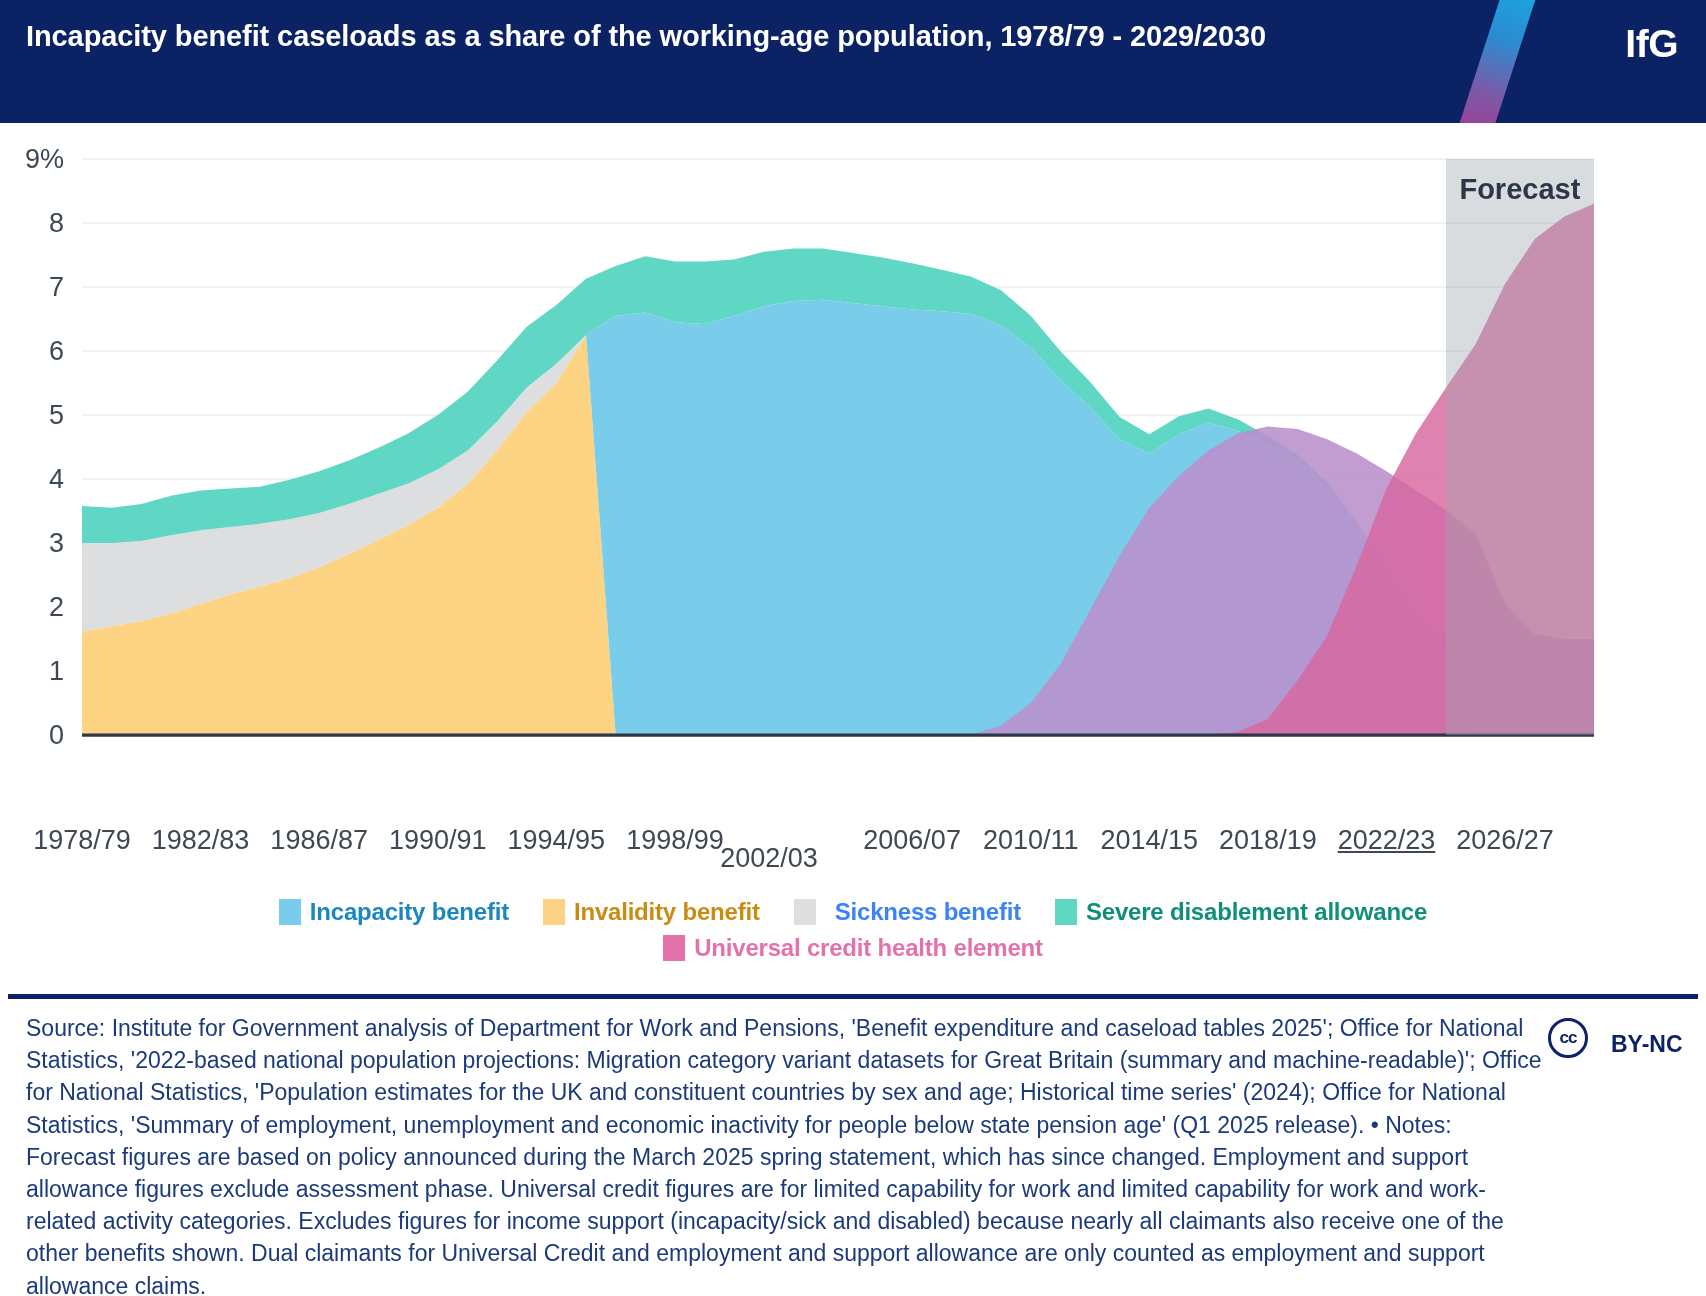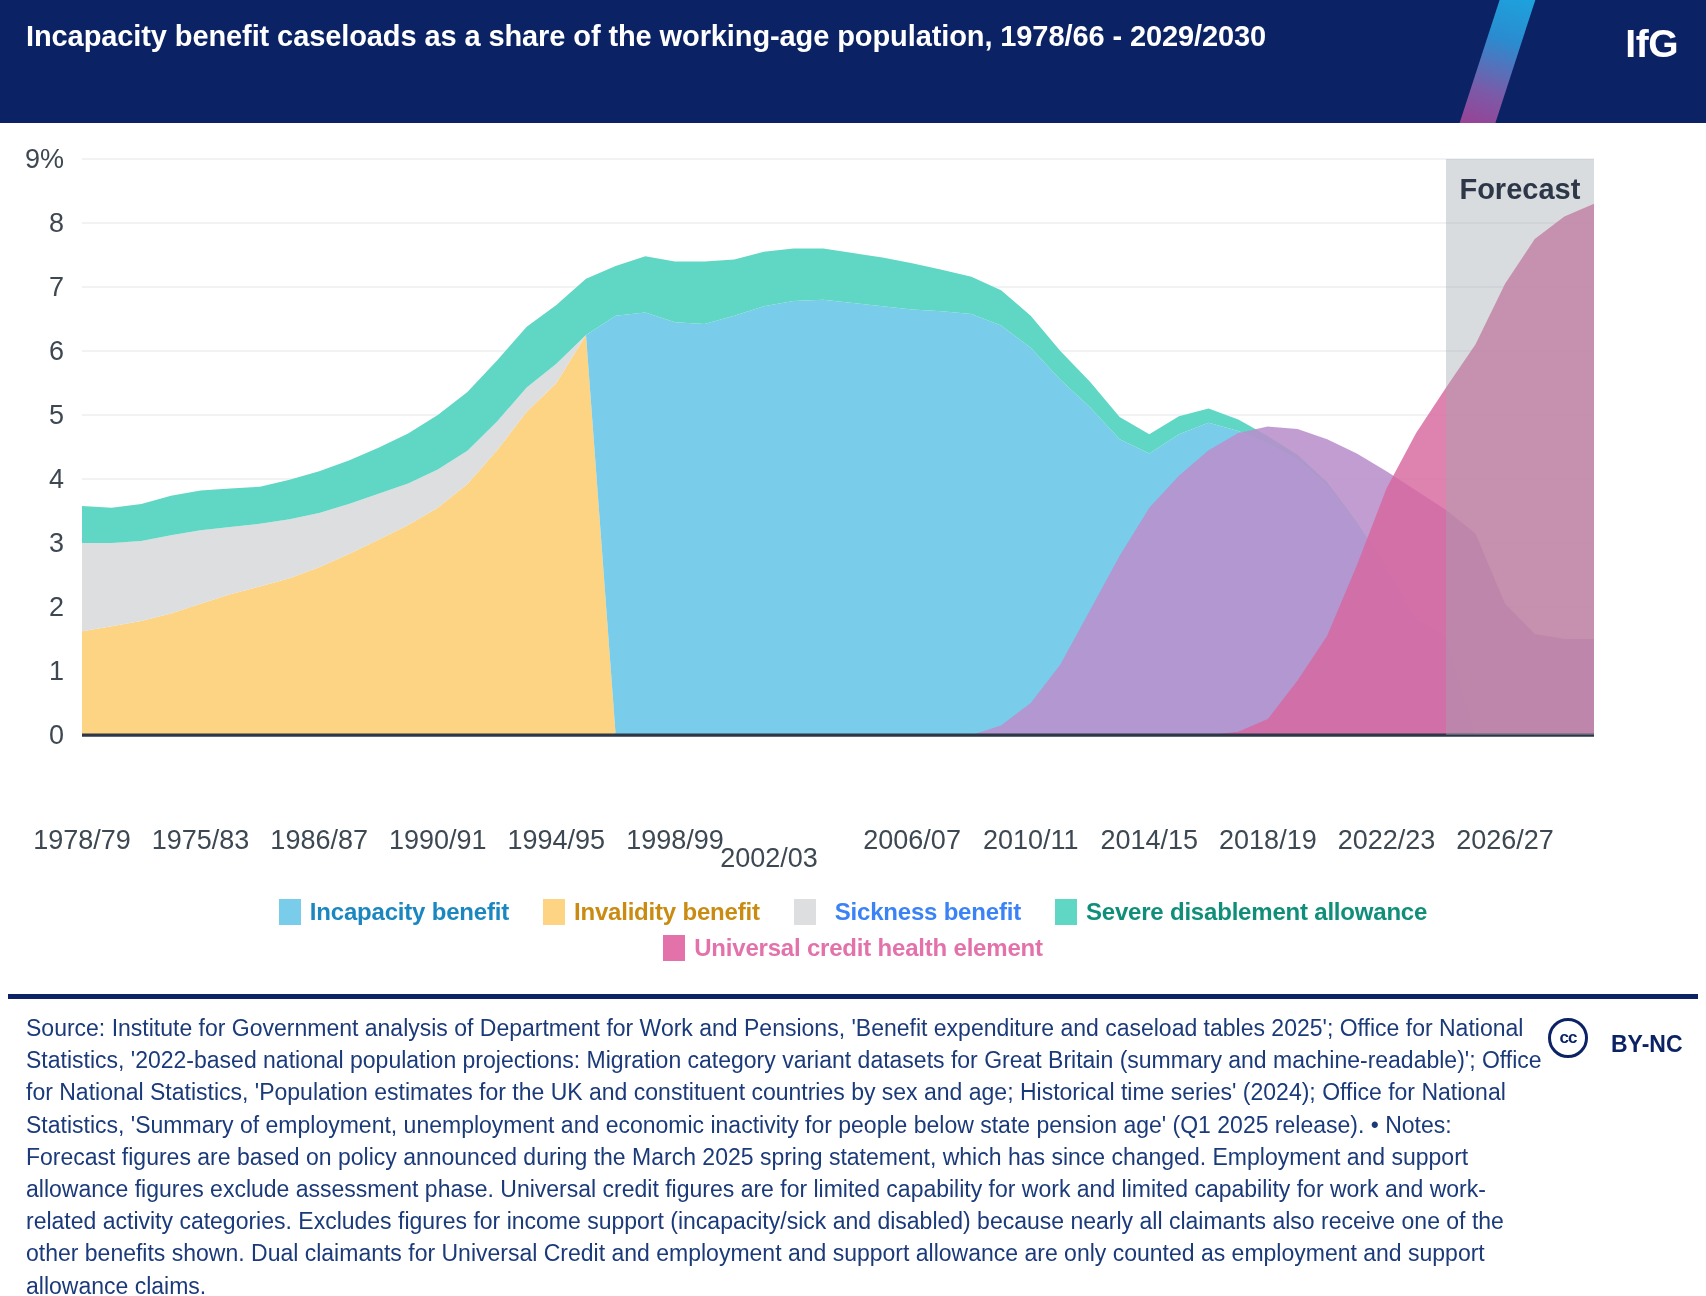--- a/index.html
+++ b/index.html
@@ -110,21 +110,21 @@
     box-sizing:border-box;
   }
   .cc-text{color:#0b2265;font-size:23px;font-weight:bold;letter-spacing:0px;}
 </style>
 </head>
 <body>
 
 <div class="page">
 
   <div class="header">
-    <div class="header-title">Incapacity benefit caseloads as a share of the working-age population, 1978/66 - 2029/2030</div>
+    <div class="header-title">Incapacity benefit caseloads as a share of the working-age population, 1978/79 - 2029/2030</div>
     <div class="logo-stripe"></div>
     <div class="logo-text">IfG</div>
   </div>
 
   <div class="chart-area">
     <div class="ylabels">
         <div class="ylabel" style="top: 612px;">0</div>
         <div class="ylabel" style="top: 548px;">1</div>
         <div class="ylabel" style="top: 484px;">2</div>
         <div class="ylabel" style="top: 420px;">3</div>
@@ -153,31 +153,31 @@
           <path d="M 0.00 346.88 L 29.65 348.80 L 59.29 344.96 L 88.94 336.64 L 118.59 331.52 L 148.24 329.60 L 177.88 327.68 L 207.53 320.64 L 237.18 312.32 L 266.82 301.44 L 296.47 288.64 L 326.12 274.56 L 355.76 256.00 L 385.41 232.96 L 415.06 201.60 L 444.71 167.68 L 474.35 145.92 L 504.00 119.68 L 533.65 106.88 L 563.29 97.28 L 592.94 102.40 L 622.59 102.40 L 652.24 100.48 L 681.88 92.80 L 711.53 89.60 L 741.18 89.60 L 770.82 94.08 L 800.47 98.56 L 830.12 104.32 L 859.76 110.72 L 889.41 117.76 L 919.06 131.20 L 948.71 156.80 L 978.35 192.00 L 1008.00 222.72 L 1037.65 257.92 L 1067.29 275.20 L 1096.94 257.28 L 1126.59 249.60 L 1156.24 260.48 L 1185.88 277.12 L 1215.53 295.68 L 1245.18 323.20 L 1274.82 362.88 L 1304.47 408.32 L 1334.12 460.16 L 1363.76 476.80 L 1393.41 576.00 L 1423.06 576.00 L 1452.71 576.00 L 1482.35 576.00 L 1512.00 576.00 L 1512.00 576.00 L 1482.35 576.00 L 1452.71 576.00 L 1423.06 576.00 L 1393.41 576.00 L 1363.76 476.80 L 1334.12 460.80 L 1304.47 409.60 L 1274.82 364.80 L 1245.18 326.40 L 1215.53 300.80 L 1185.88 284.80 L 1156.24 272.00 L 1126.59 263.68 L 1096.94 275.20 L 1067.29 294.40 L 1037.65 280.32 L 1008.00 248.32 L 978.35 220.80 L 948.71 188.80 L 919.06 166.40 L 889.41 154.88 L 859.76 152.32 L 830.12 150.40 L 800.47 147.20 L 770.82 144.00 L 741.18 140.80 L 711.53 142.08 L 681.88 147.20 L 652.24 156.80 L 622.59 165.12 L 592.94 163.20 L 563.29 153.60 L 533.65 156.80 L 504.00 176.00 L 474.35 204.80 L 444.71 228.48 L 415.06 262.40 L 385.41 291.84 L 355.76 310.40 L 326.12 324.48 L 296.47 334.72 L 266.82 344.96 L 237.18 353.92 L 207.53 360.32 L 177.88 364.80 L 148.24 368.00 L 118.59 371.20 L 88.94 376.32 L 59.29 382.08 L 29.65 384.00 L 0.00 384.00 Z" fill="#5fd7c4"></path>
           <path d="M 0.00 576.00 L 29.65 576.00 L 59.29 576.00 L 88.94 576.00 L 118.59 576.00 L 148.24 576.00 L 177.88 576.00 L 207.53 576.00 L 237.18 576.00 L 266.82 576.00 L 296.47 576.00 L 326.12 576.00 L 355.76 576.00 L 385.41 576.00 L 415.06 576.00 L 444.71 576.00 L 474.35 576.00 L 504.00 576.00 L 533.65 576.00 L 563.29 576.00 L 592.94 576.00 L 622.59 576.00 L 652.24 576.00 L 681.88 576.00 L 711.53 576.00 L 741.18 576.00 L 770.82 576.00 L 800.47 576.00 L 830.12 576.00 L 859.76 576.00 L 889.41 576.00 L 919.06 566.40 L 948.71 544.00 L 978.35 505.60 L 1008.00 451.20 L 1037.65 396.80 L 1067.29 348.80 L 1096.94 316.80 L 1126.59 291.20 L 1156.24 273.92 L 1185.88 267.52 L 1215.53 270.08 L 1245.18 280.32 L 1274.82 294.40 L 1304.47 312.32 L 1334.12 331.52 L 1363.76 350.72 L 1393.41 374.40 L 1423.06 444.80 L 1452.71 474.88 L 1482.35 480.00 L 1512.00 480.00 L 1512.00 576.00 L 1482.35 576.00 L 1452.71 576.00 L 1423.06 576.00 L 1393.41 576.00 L 1363.76 576.00 L 1334.12 576.00 L 1304.47 576.00 L 1274.82 576.00 L 1245.18 576.00 L 1215.53 576.00 L 1185.88 576.00 L 1156.24 576.00 L 1126.59 576.00 L 1096.94 576.00 L 1067.29 576.00 L 1037.65 576.00 L 1008.00 576.00 L 978.35 576.00 L 948.71 576.00 L 919.06 576.00 L 889.41 576.00 L 859.76 576.00 L 830.12 576.00 L 800.47 576.00 L 770.82 576.00 L 741.18 576.00 L 711.53 576.00 L 681.88 576.00 L 652.24 576.00 L 622.59 576.00 L 592.94 576.00 L 563.29 576.00 L 533.65 576.00 L 504.00 576.00 L 474.35 576.00 L 444.71 576.00 L 415.06 576.00 L 385.41 576.00 L 355.76 576.00 L 326.12 576.00 L 296.47 576.00 L 266.82 576.00 L 237.18 576.00 L 207.53 576.00 L 177.88 576.00 L 148.24 576.00 L 118.59 576.00 L 88.94 576.00 L 59.29 576.00 L 29.65 576.00 L 0.00 576.00 Z" fill="#b98fcc" fill-opacity="0.88"></path>
           <path d="M 0.00 576.00 L 29.65 576.00 L 59.29 576.00 L 88.94 576.00 L 118.59 576.00 L 148.24 576.00 L 177.88 576.00 L 207.53 576.00 L 237.18 576.00 L 266.82 576.00 L 296.47 576.00 L 326.12 576.00 L 355.76 576.00 L 385.41 576.00 L 415.06 576.00 L 444.71 576.00 L 474.35 576.00 L 504.00 576.00 L 533.65 576.00 L 563.29 576.00 L 592.94 576.00 L 622.59 576.00 L 652.24 576.00 L 681.88 576.00 L 711.53 576.00 L 741.18 576.00 L 770.82 576.00 L 800.47 576.00 L 830.12 576.00 L 859.76 576.00 L 889.41 576.00 L 919.06 576.00 L 948.71 576.00 L 978.35 576.00 L 1008.00 576.00 L 1037.65 576.00 L 1067.29 576.00 L 1096.94 576.00 L 1126.59 576.00 L 1156.24 572.80 L 1185.88 560.00 L 1215.53 521.60 L 1245.18 476.80 L 1274.82 406.40 L 1304.47 329.60 L 1334.12 273.92 L 1363.76 229.12 L 1393.41 185.60 L 1423.06 124.80 L 1452.71 80.00 L 1482.35 57.60 L 1512.00 44.80 L 1512.00 576.00 L 1482.35 576.00 L 1452.71 576.00 L 1423.06 576.00 L 1393.41 576.00 L 1363.76 576.00 L 1334.12 576.00 L 1304.47 576.00 L 1274.82 576.00 L 1245.18 576.00 L 1215.53 576.00 L 1185.88 576.00 L 1156.24 576.00 L 1126.59 576.00 L 1096.94 576.00 L 1067.29 576.00 L 1037.65 576.00 L 1008.00 576.00 L 978.35 576.00 L 948.71 576.00 L 919.06 576.00 L 889.41 576.00 L 859.76 576.00 L 830.12 576.00 L 800.47 576.00 L 770.82 576.00 L 741.18 576.00 L 711.53 576.00 L 681.88 576.00 L 652.24 576.00 L 622.59 576.00 L 592.94 576.00 L 563.29 576.00 L 533.65 576.00 L 504.00 576.00 L 474.35 576.00 L 444.71 576.00 L 415.06 576.00 L 385.41 576.00 L 355.76 576.00 L 326.12 576.00 L 296.47 576.00 L 266.82 576.00 L 237.18 576.00 L 207.53 576.00 L 177.88 576.00 L 148.24 576.00 L 118.59 576.00 L 88.94 576.00 L 59.29 576.00 L 29.65 576.00 L 0.00 576.00 Z" fill="#d7669f" fill-opacity="0.82"></path>
           <line x1="0" y1="576" x2="1512" y2="576" class="axisline"></line>
         </svg>
     </div>
     <div class="forecast-band" id="forecast-band" style="left: 1445.76px; top: 36px; width: 148.235px; height: 576px;"></div>
     <div class="forecast-label" id="forecast-label" style="left: 1519.88px; top: 50px; transform: translateX(-50%);">Forecast</div>
     <div class="xlabels">
         <div class="xlabel" style="left: 82px;">1978/79</div>
-        <div class="xlabel" style="left: 200.588px;">1975/83</div>
+        <div class="xlabel" style="left: 200.588px;">1982/83</div>
         <div class="xlabel" style="left: 319.176px;">1986/87</div>
         <div class="xlabel" style="left: 437.765px;">1990/91</div>
         <div class="xlabel" style="left: 556.353px;">1994/95</div>
         <div class="xlabel" style="left: 674.941px;">1998/99</div>
         <div class="xlabel" style="left: 769px; margin-top: 18px;">2002/03</div>
         <div class="xlabel" style="left: 912.118px;">2006/07</div>
         <div class="xlabel" style="left: 1030.71px;">2010/11</div>
         <div class="xlabel" style="left: 1149.29px;">2014/15</div>
         <div class="xlabel" style="left: 1267.88px;">2018/19</div>
-        <div class="xlabel" style="left: 1386.47px;">2022/23</div>
+        <div class="xlabel" style="left: 1386.47px; text-decoration: underline;">2022/23</div>
         <div class="xlabel" style="left: 1505.06px;">2026/27</div>
       </div>
   </div>
 
   <div class="legend">
     <div class="legend-row" id="legend-row1">
         <div class="legend-item">
           <span class="swatch" style="background: rgb(121, 205, 234);"></span>
           <span class="legend-text" style="color: rgb(27, 135, 192);">Incapacity benefit</span>
         </div>

